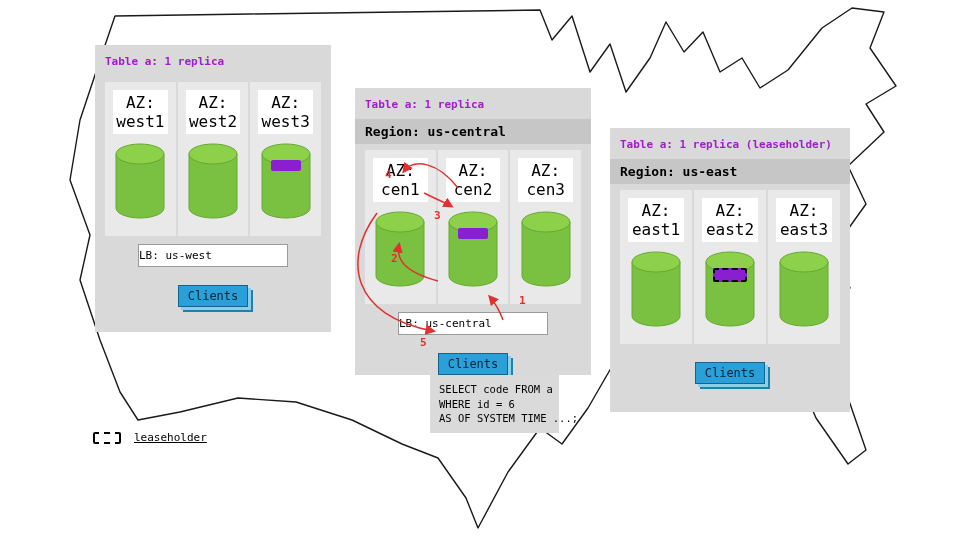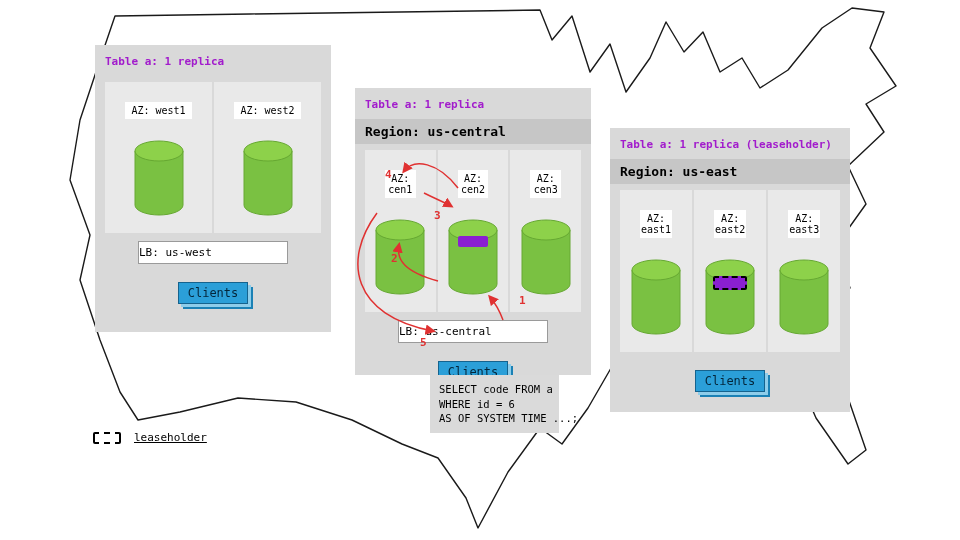--- a/index.html
+++ b/index.html
@@ -5,21 +5,21 @@
   * { margin:0; padding:0; box-sizing:border-box; }
   body { background:#ffffff; font-family:"DejaVu Sans Mono","Liberation Mono",monospace; }
   .stage { position:relative; width:960px; height:540px; background:#fff; overflow:hidden; }
   .map-svg { position:absolute; left:0; top:0; z-index:0; }
 
   .panel { position:absolute; background:#d9d9d9; z-index:2; }
   .panel-title { padding:10px 9px 8px 10px; font-size:11px; font-weight:bold; color:#a21ccc; white-space:nowrap; }
   .region-bar { background:#c6c6c6; padding:5px 10px; font-size:13px; font-weight:bold; color:#000; }
   .az-row { display:flex; gap:2px; margin:6px 10px 0 10px; }
   .az-col { flex:1; background:#e9e9e9; padding-bottom:10px; }
-  .az-label { background:#ffffff; margin:20px; padding:3px 1px; text-align:center; font-size:10px; color:#000; }
+  .az-label { background:#ffffff; margin:8px; padding:3px 1px; text-align:center; font-size:16px; color:#000; }
   .cyl-wrap { position:relative; width:54px; margin:6px auto 0 auto; }
   .replica-bar { position:absolute; top:18px; left:50%; transform:translateX(-50%); width:30px; height:11px; background:#8a1fd1; border-radius:2px; }
   .replica-bar.leaseholder { border:2px dashed #000; width:34px; height:14px; }
   .lb-box { width:150px; margin:8px auto 0 auto; background:#ffffff; border:1px solid #9a9a9a; font-size:11px; padding:4px 0; color:#000; }
   .clients-btn { display:block; margin:18px auto 10px auto; width:70px; background:#2b9fd8; border:1px solid #15638e; color:#04263a; font-size:12px; text-align:center; padding:3px 0;
     box-shadow:3px 3px 0 0 #8ecdea, 5px 5px 0 0 #1b81b5; }
   .sql-block { position:absolute; left:430px; top:375px; width:129px; height:58px; background:#dadada; z-index:2; padding:7px 9px; font-size:10.5px; line-height:1.4; color:#000; white-space:nowrap; }
   .legend { position:absolute; left:93px; top:431px; display:flex; align-items:center; gap:13px; z-index:2;text-decoration:underline; }
   .legend-swatch { width:28px; height:12px; background:#ffffff; border:2px dashed #000; border-radius:2px; }
   .legend-label { font-size:11px; color:#000; }
@@ -54,20 +54,30 @@
           </svg>
         </div>
       </div>
       <div class="az-col">
         <div class="az-label">AZ: west2</div>
         <div class="cyl-wrap">
           <svg width="54" height="80" viewBox="0 0 54 80">
             <path d="M3 12 v54 a24 10 0 0 0 48 0 v-54 z" fill="#7ac142" stroke="#66a832"></path>
             <ellipse cx="27" cy="12" rx="24" ry="10" fill="#8dd14a" stroke="#66a832"></ellipse>
           </svg>
+        </div>
+      </div>
+      <div class="az-col">
+        <div class="az-label">AZ: west3</div>
+        <div class="cyl-wrap">
+          <svg width="54" height="80" viewBox="0 0 54 80">
+            <path d="M3 12 v54 a24 10 0 0 0 48 0 v-54 z" fill="#7ac142" stroke="#66a832"></path>
+            <ellipse cx="27" cy="12" rx="24" ry="10" fill="#8dd14a" stroke="#66a832"></ellipse>
+          </svg>
+          <div class="replica-bar"></div>
         </div>
       </div>
     </div>
     <div class="lb-box">LB: us-west</div>
     <div class="clients-btn">Clients</div>
   </div>
 
   <div class="panel" style="left:355px; top:88px; width:236px; height:287px;">
     <div class="panel-title">Table a: 1 replica</div>
     <div class="region-bar">Region: us-central</div>

